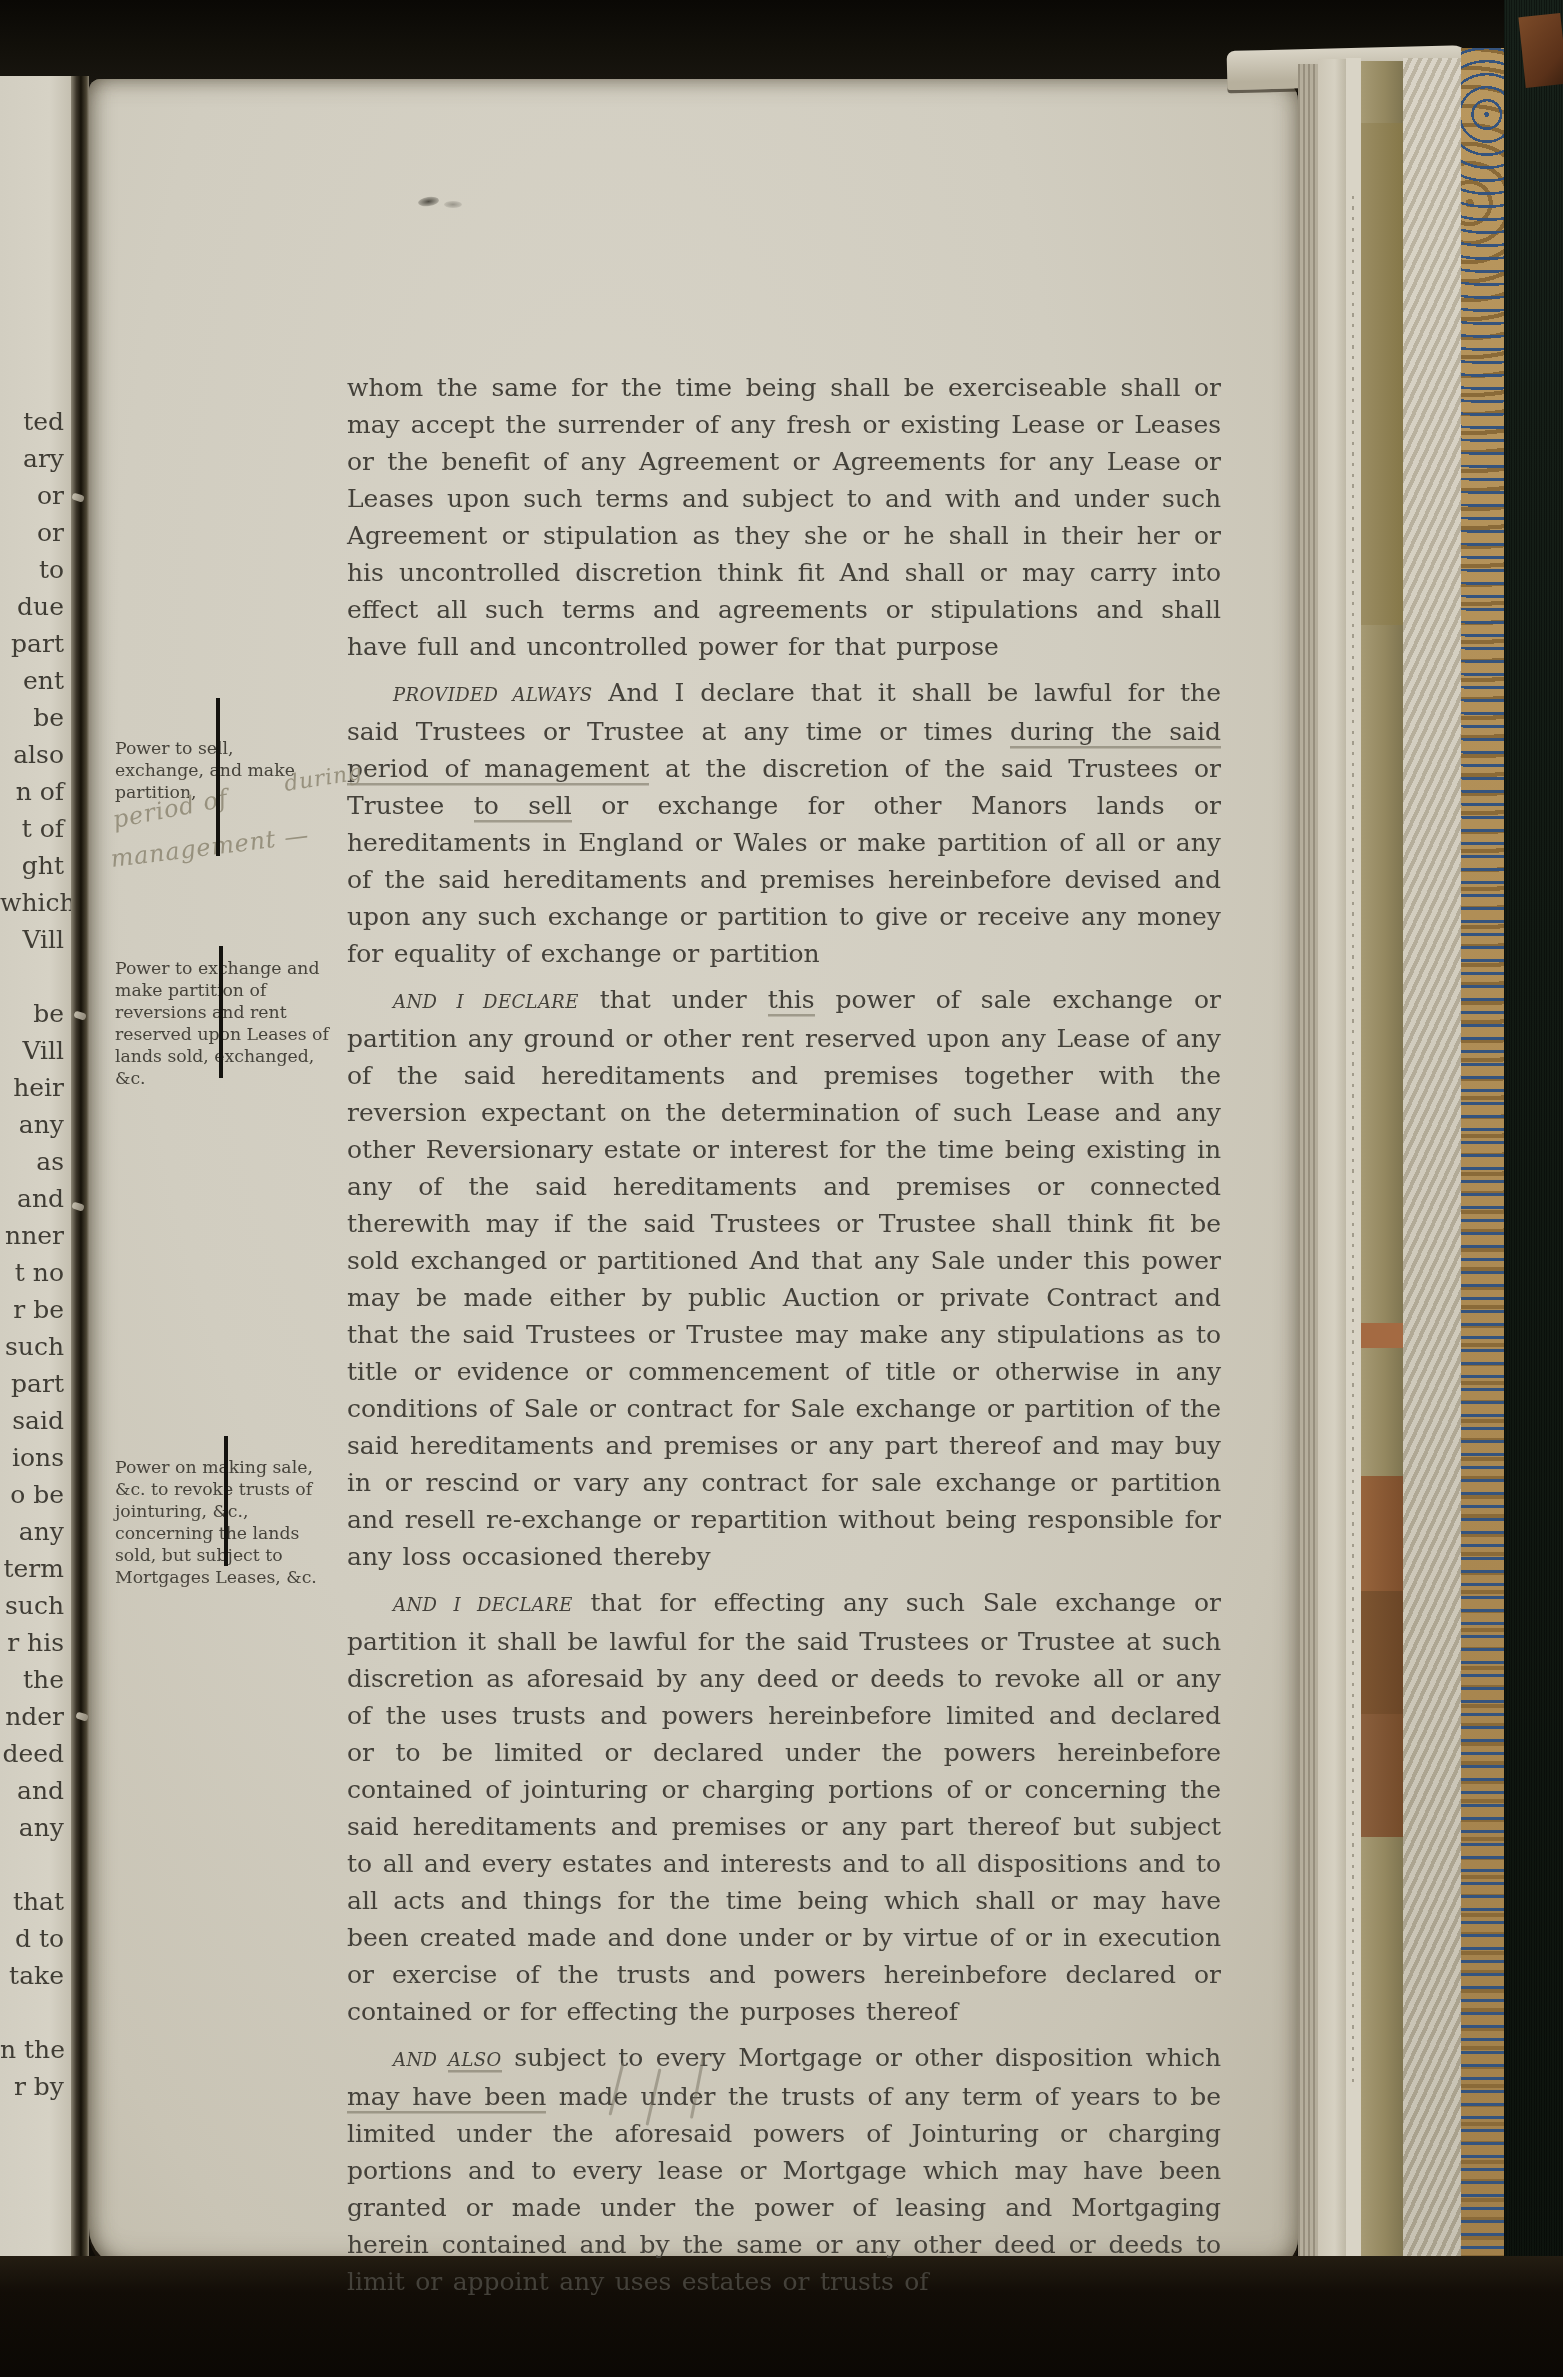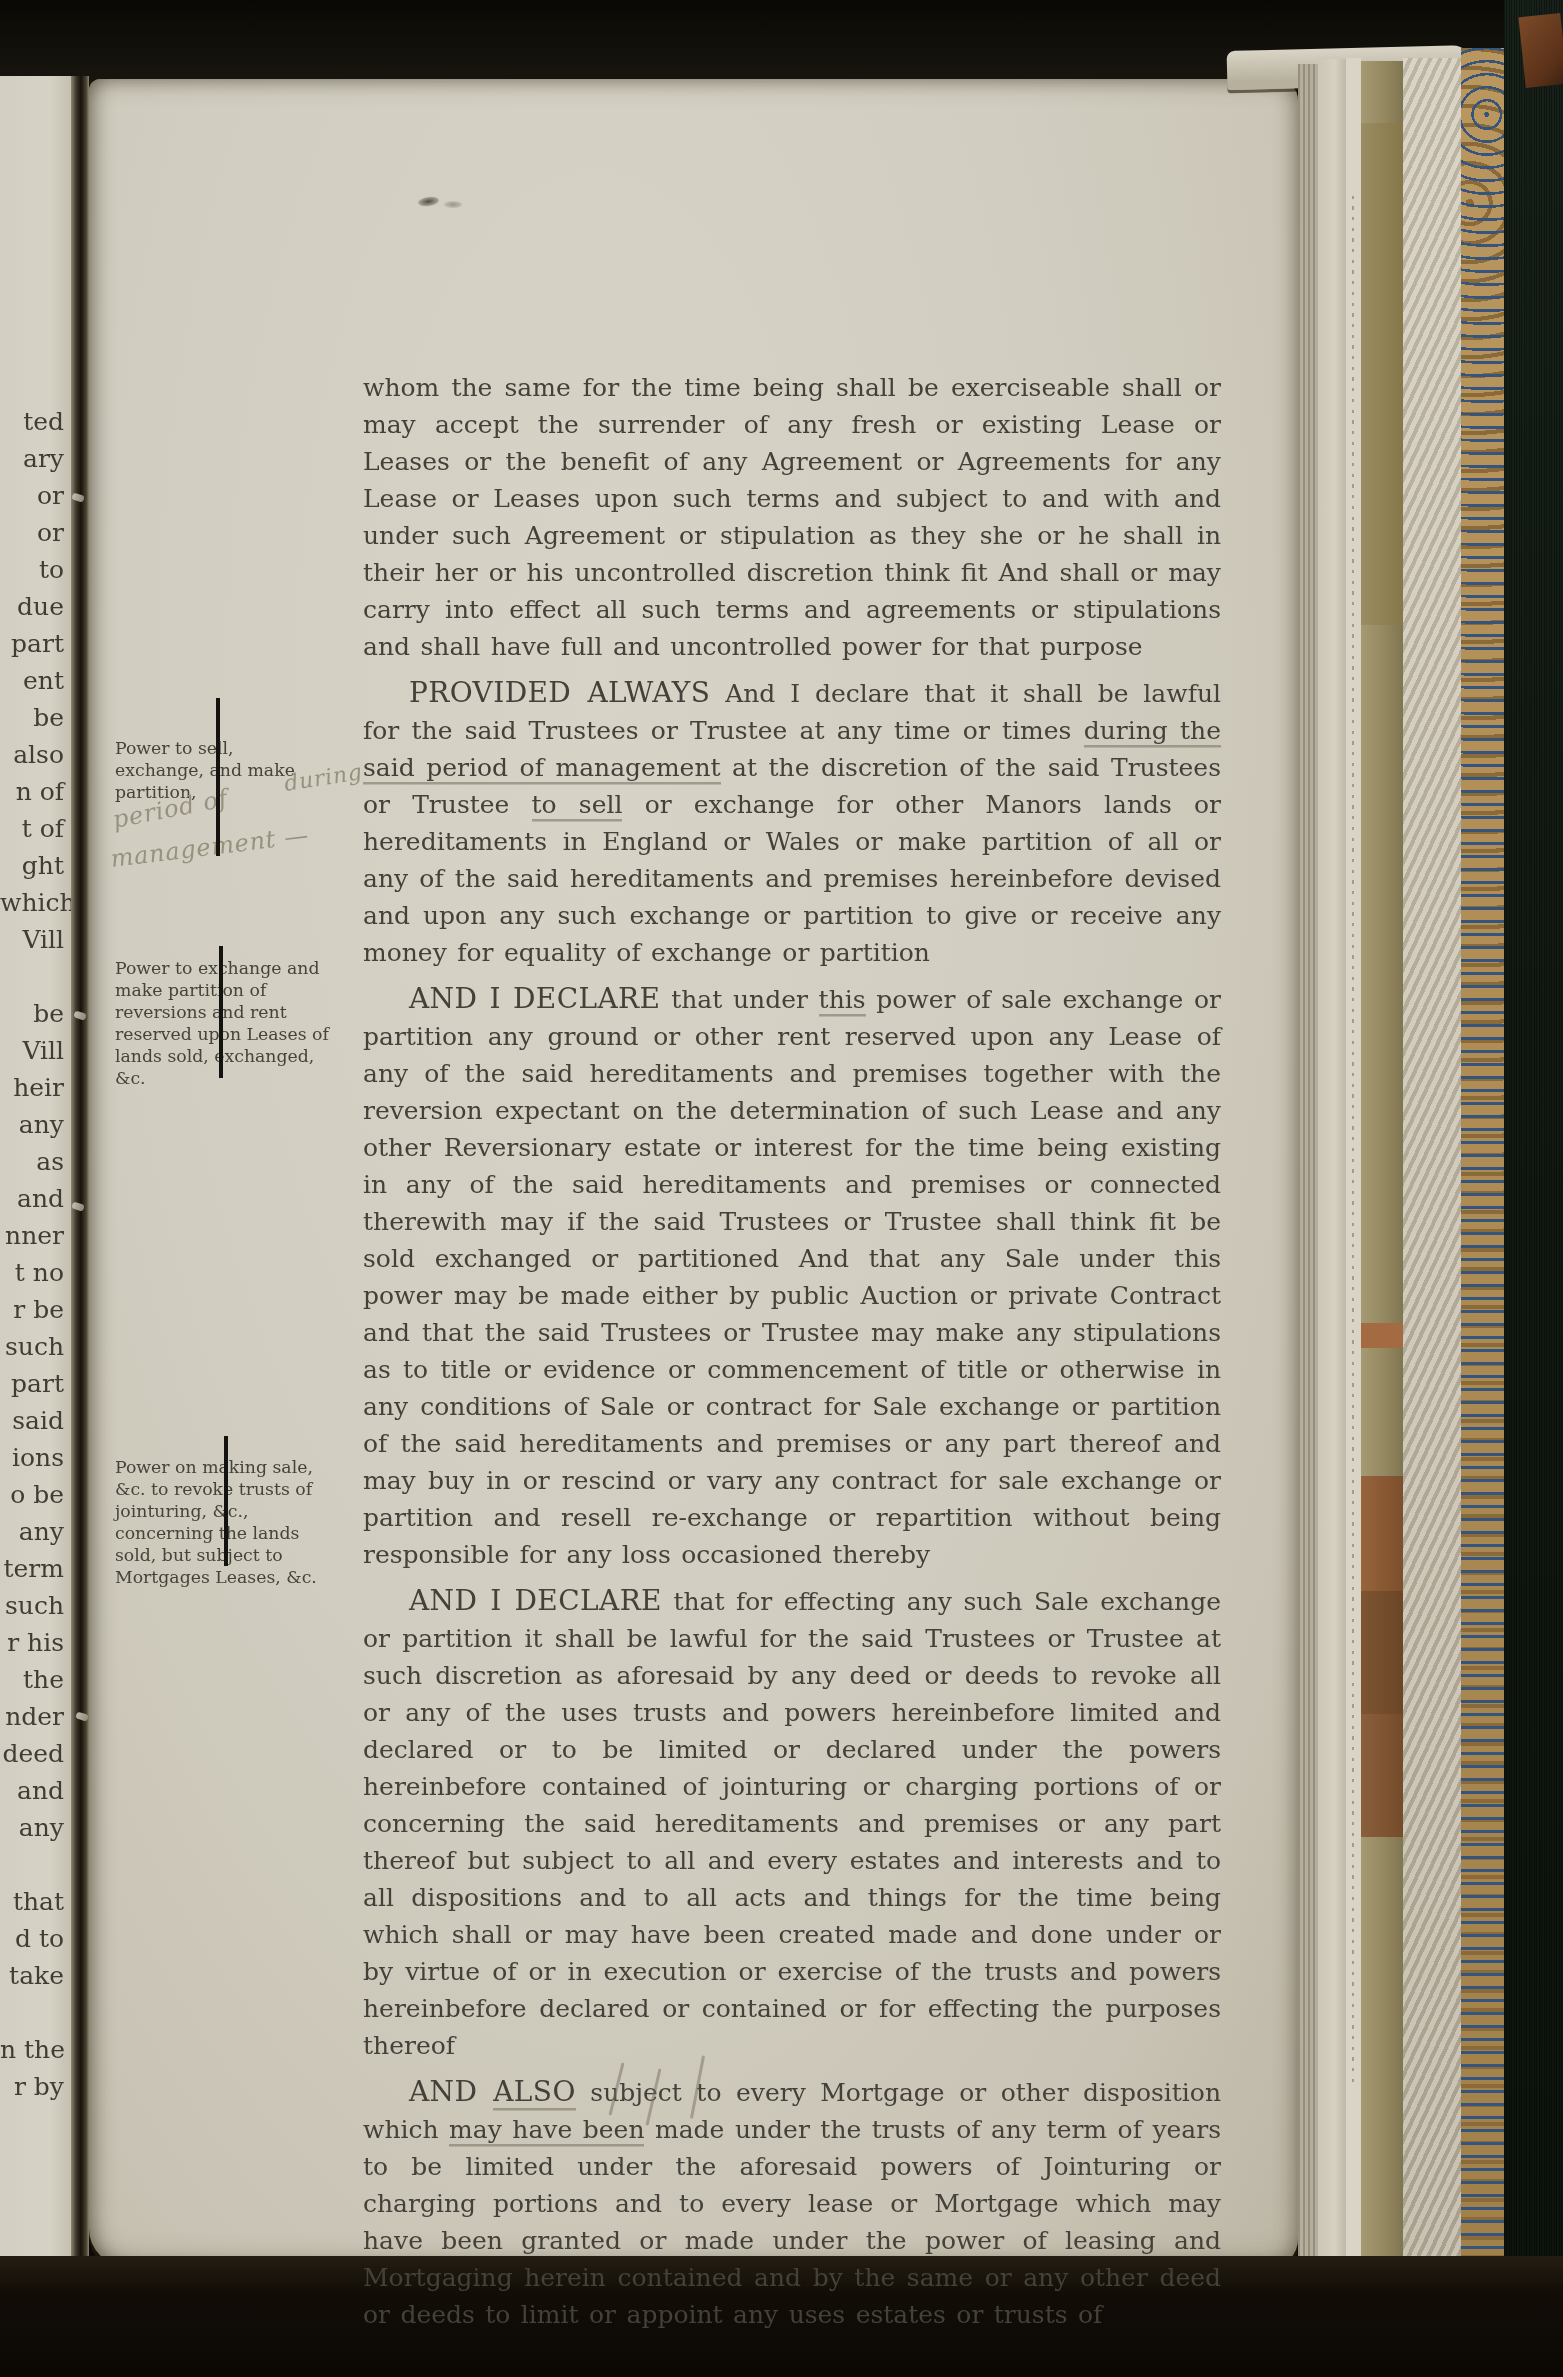--- a/index.html
+++ b/index.html
@@ -37,24 +37,24 @@
                inset -11.5px 0 20px -8.2px rgba(88,80,60,.45),
                inset 0 -13px 28px -11.5px rgba(75,66,46,.5),
                inset 0 15px 23px -13px rgba(75,66,46,.4),
                0 6.6px 0 rgba(30,25,15,.85);}
   .page-number{position:absolute;left:89px;top:322px;width:1209px;text-align:center;
     font-size:25.5px;color:#3e3b33;letter-spacing:1.6px;}
 
   
   .text-block{position:absolute;left:347px;top:369px;width:874px;
     font-size:25px;line-height:37px;color:#44413a;text-align:justify;word-spacing:2.5px;}
-  .text-block p{margin:9px 0 0 16px;}
+  .text-block p{margin:9px 0 0 0;}
   .text-block p:first-child{margin-top:0;}
   .text-block p.indent{text-indent:46px;}
-  .lead{font-size:28px;letter-spacing:0.4px;}
+  .lead{font-size:18px;letter-spacing:0.4px;font-style:italic;}
   .u{box-shadow:0 2.5px 0 0 rgba(124,118,101,.6);}
 
   
   .margin-note{position:absolute;left:115px;width:227px;font-size:17.3px;line-height:22px;
     color:#46433b;text-align:left;}
   #mn1{top:737px;width:207px;}
   #mn2{top:957px;}
   #mn3{top:1456px;}
   .strike{position:absolute;width:4.1px;background:#14130f;}
   #strike1{left:216px;top:698px;height:158px;}

